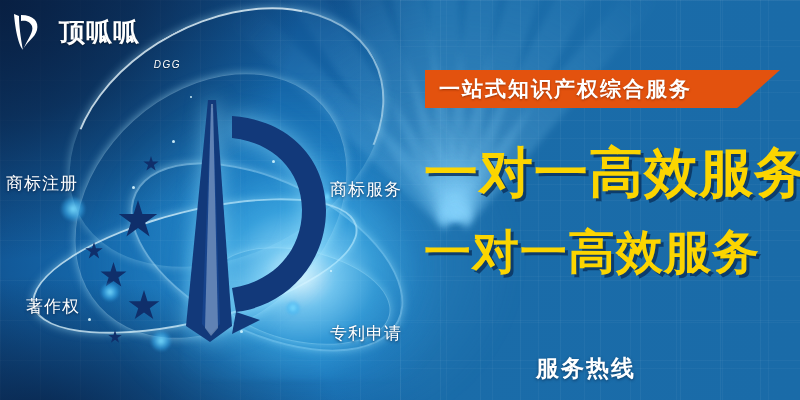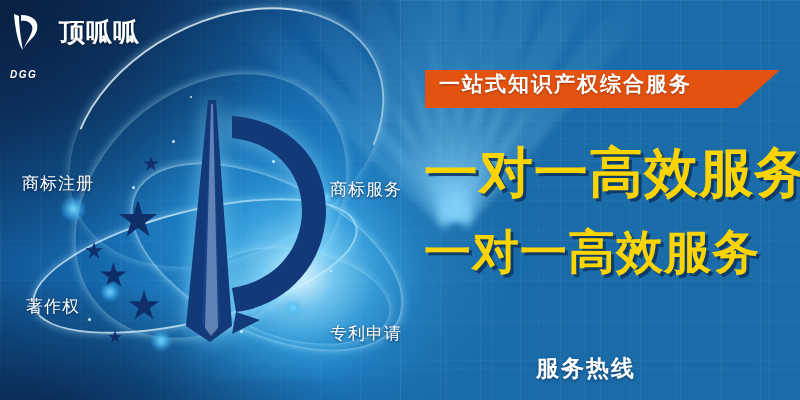--- a/index.html
+++ b/index.html
@@ -120,46 +120,46 @@
   
   .logo{position:absolute;left:10px;top:12px;width:175px;}
   .logo-row{display:flex;align-items:center;gap:19px;}
   .logo-mark{width:30px;height:40px;flex:none;}
   .logo-word{
     color:#ffffff;font-size:26px;font-weight:bold;letter-spacing:1px;
     font-family:"DejaVu Sans","Liberation Sans",sans-serif;
     text-shadow:0 1px 2px rgba(0,0,0,.45);line-height:1;
   }
   .logo-dgg{
-    color:#ffffff;font-size:10px;font-weight:bold;font-style:italic;
-    letter-spacing:1.5px;text-align:left;margin-top:17px;margin-right:4px;
+    color:#ffffff;font-size:10px;font-weight:normal;font-style:italic;
+    letter-spacing:1.5px;text-align:right;margin-top:7px;margin-right:4px;
     text-shadow:0 1px 1px rgba(0,0,0,.4);
   }
   .logo-sub{
     margin-top:7px;color:#ffffff;font-size:14px;font-weight:bold;
     letter-spacing:2.5px;text-shadow:0 1px 2px rgba(0,0,0,.5);
   }
 
   
   .kw{
     position:absolute;color:#ffffff;font-size:17px;font-weight:500;
     letter-spacing:1px;text-shadow:0 1px 3px rgba(0,20,50,.75);
     white-space:nowrap;
   }
-  .kw-1{left:22px;top:172px;}
+  .kw-1{left:6px;top:172px;}
   .kw-2{left:330px;top:178px;}
   .kw-3{left:26px;top:295px;}
   .kw-4{left:330px;top:322px;}
 
   
   .ribbon{
     position:absolute;left:425px;top:70px;height:38px;width:355px;
     background:#e3520e;
     clip-path:polygon(0 0, 100% 0, 88% 100%, 0 100%);
-    display:flex;align-items:flex-start;
+    display:flex;align-items:center;
     box-shadow:0 2px 5px rgba(0,0,0,.28);
   }
   .ribbon span{
     color:#ffffff;font-size:21px;font-weight:bold;letter-spacing:2px;
     margin-left:14px;text-shadow:0 1px 2px rgba(90,25,0,.5);
   }
 
   .headline{
     position:absolute;left:424px;top:146px;
     color:#fcd500;font-size:54px;font-weight:bold;letter-spacing:1px;

